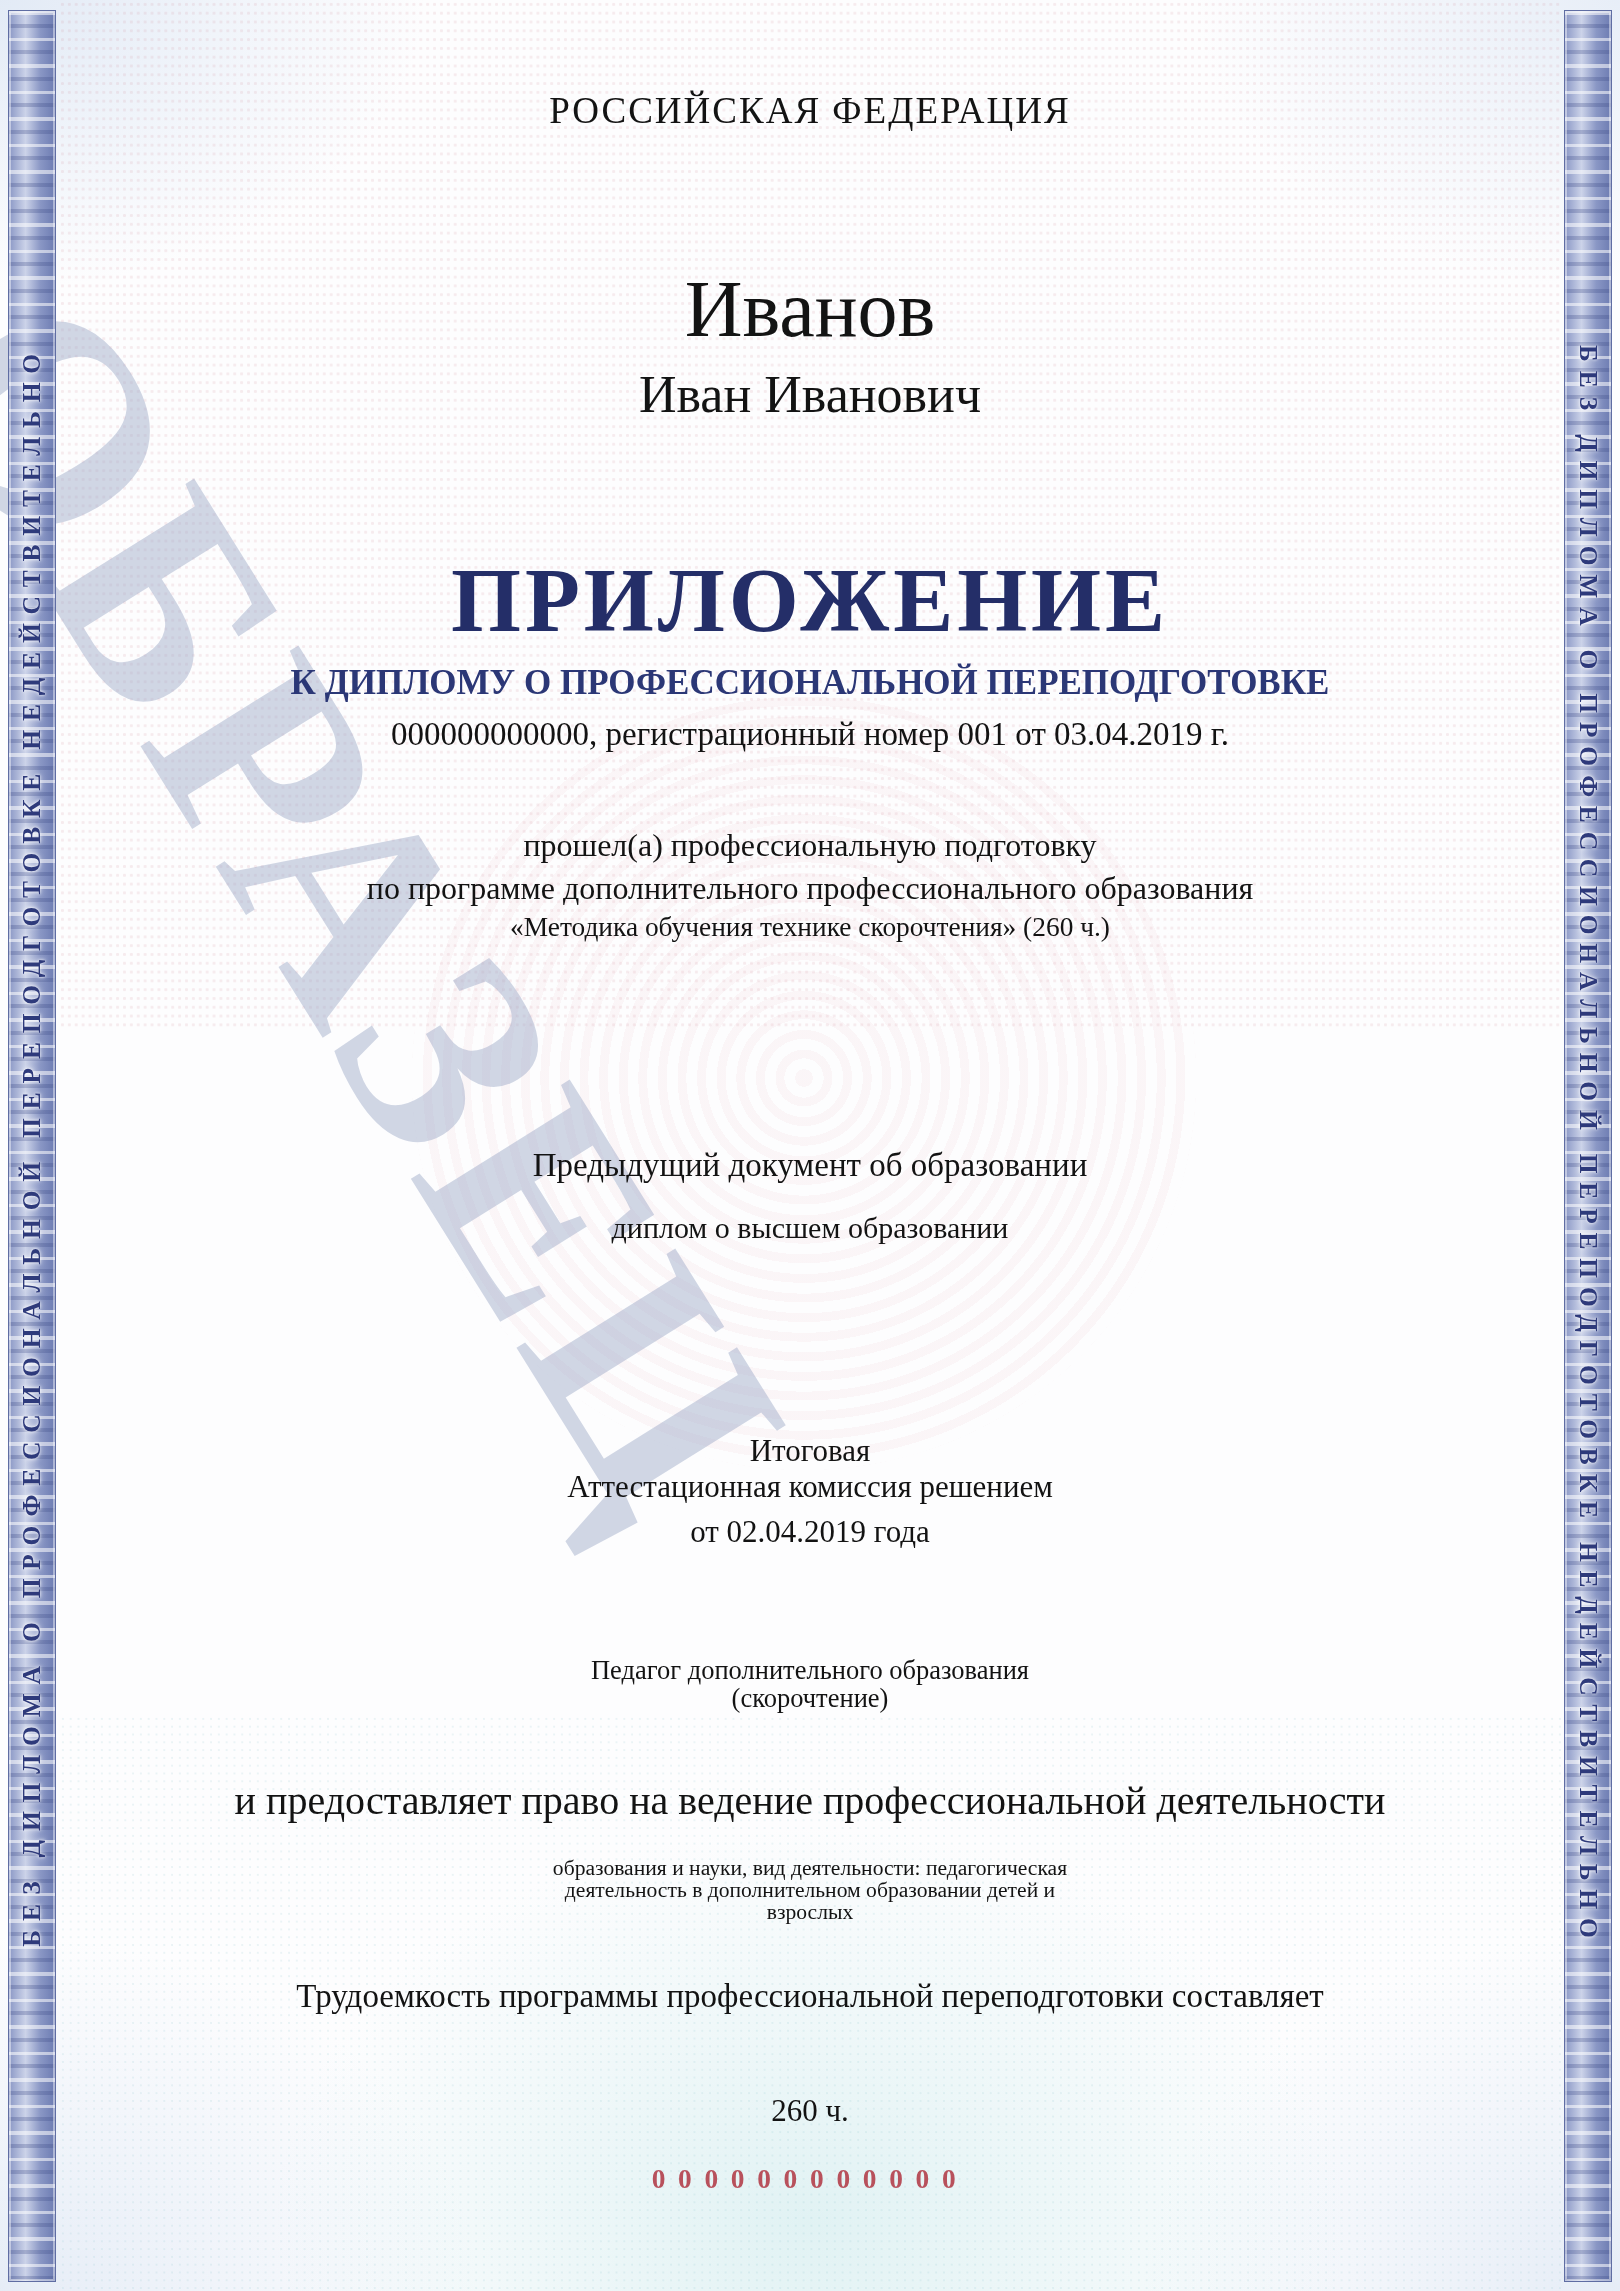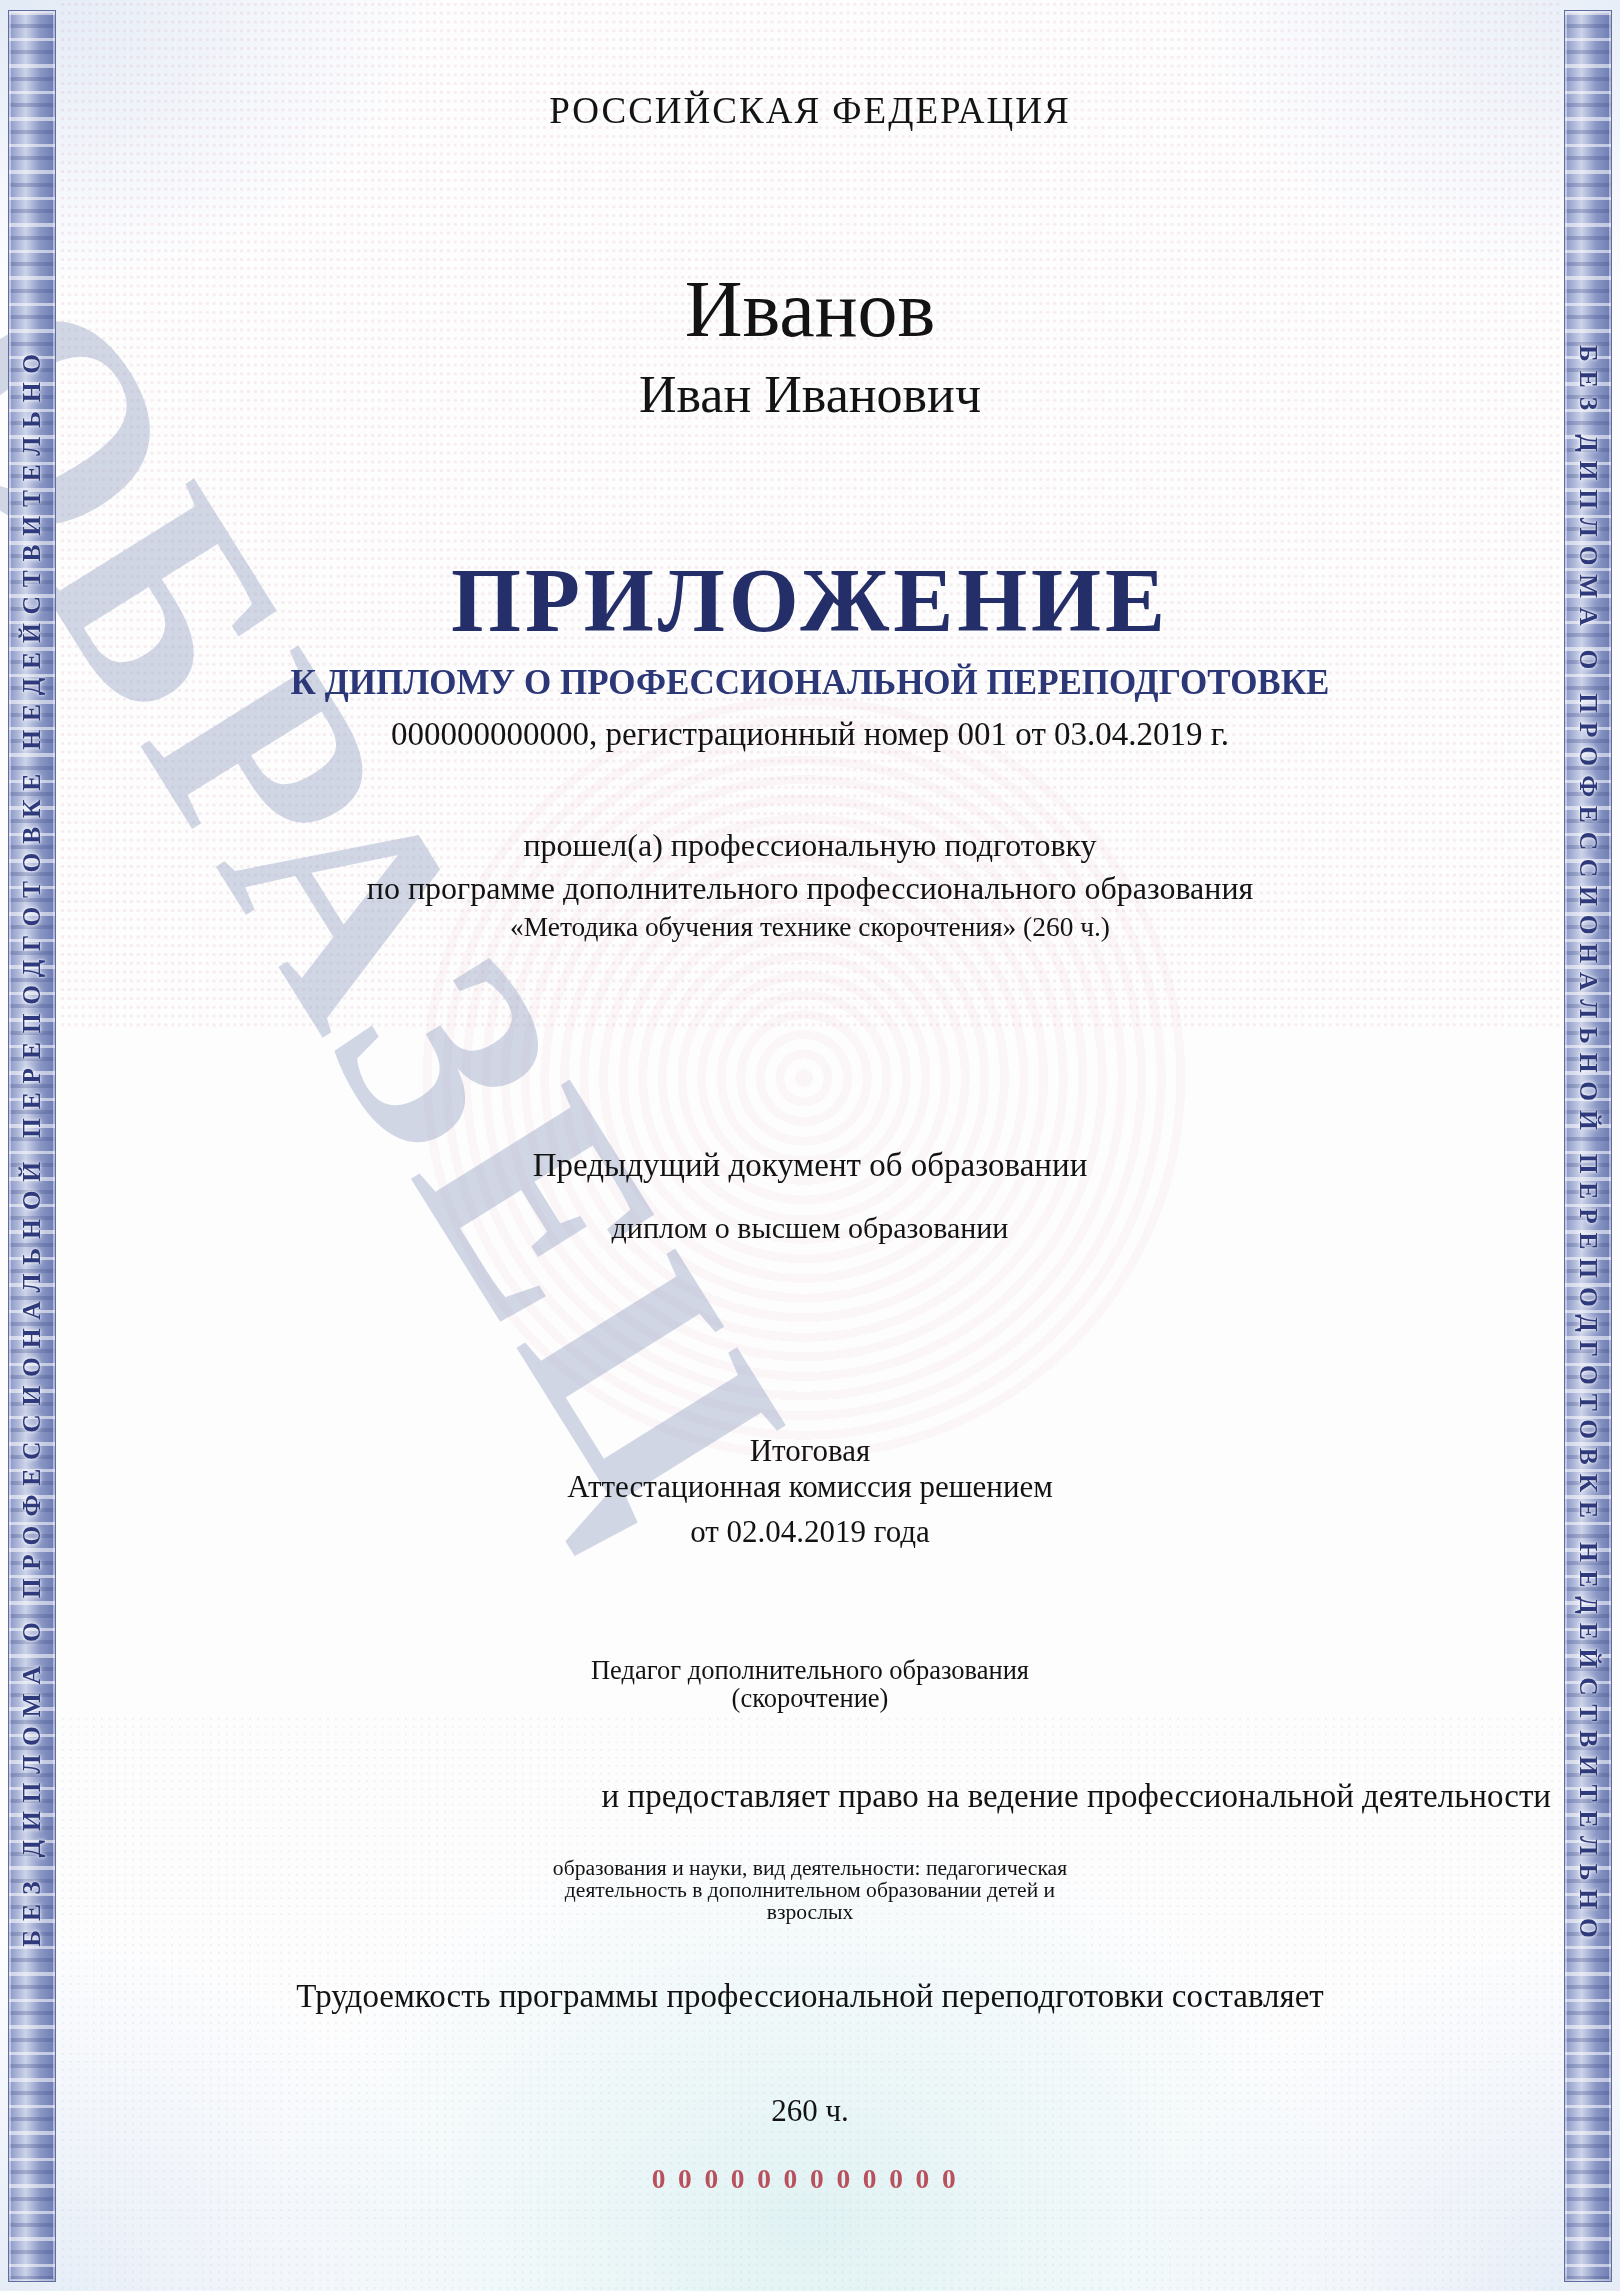--- a/index.html
+++ b/index.html
@@ -83,21 +83,21 @@
   .train2    { top:870px; font-size:32px; }
   .program   { top:912px; font-size:27.4px; }
   .prev1     { top:1147px; font-size:33px; }
   .prev2     { top:1211px; font-size:30px; }
   .comm1     { top:1433px; font-size:31px; }
   .comm2     { top:1469px; font-size:31px; }
   .comm3     { top:1514px; font-size:31px; }
   .qualintro { top:1592px; font-size:31px; }
   .qual1     { top:1655px; font-size:26.5px; }
   .qual2     { top:1683px; font-size:26.5px; }
-  .rights1   { top:1778px; font-size:33px;text-align:right; }
+  .rights1   { top:1778px; font-size:40px; }
   .rights2   { top:1820px; font-size:33px; }
   .det1      { top:1856px; font-size:21.6px; }
   .det2      { top:1878px; font-size:21.6px; }
   .det3      { top:1900px; font-size:21.6px; }
   .work      { top:1978px; font-size:33px; }
   .hours     { top:2093px; font-size:31px; }
   .rednum    { top:2164px; font-size:27.4px; font-weight:bold;
                letter-spacing:12.7px; color:#b8515c; }
 </style>
 </head>

